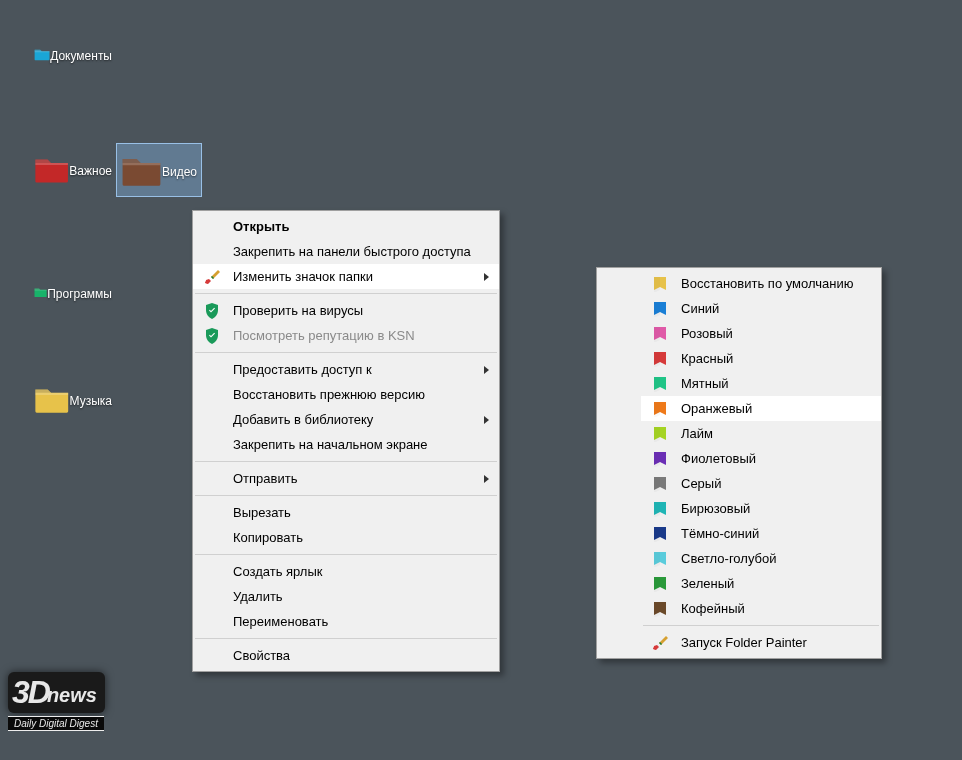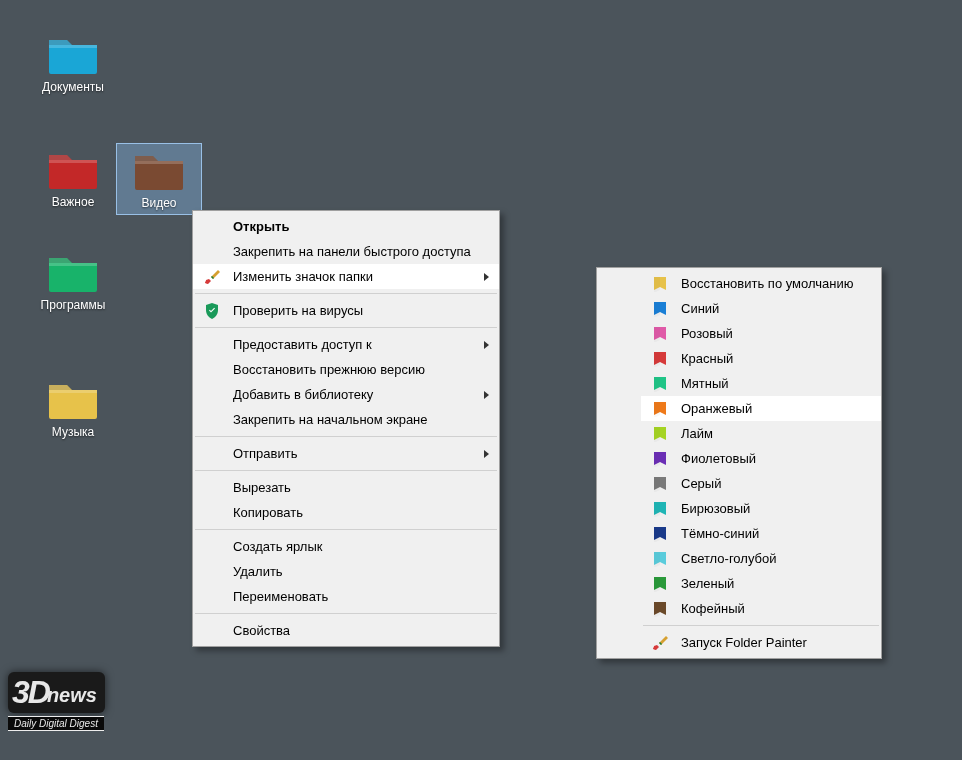--- a/index.html
+++ b/index.html
@@ -1,18 +1,18 @@
 <!DOCTYPE html>
 <html><head>
 <meta charset="utf-8">
 <style>
 *{margin:0;padding:0;box-sizing:border-box;font-family:"Segoe UI",Arial,sans-serif}
 body{width:962px;height:760px;background:#4b545b;position:relative;overflow:hidden}
 .desktop{position:relative;width:100%;height:100%}
-.icon-cell{position:absolute;width:86px;display:flex;flex-direction:column;align-items:center;cursor:pointer;padding:4px}
+.icon-cell{position:absolute;width:86px;display:flex;align-items:center;cursor:pointer;padding:4px}
 .icon-cell.selected{background:rgba(120,160,200,.5);border:1px solid rgba(160,200,240,.9)}
 .folder-svg{width:52px;height:44px}
 .icon-label{color:#fff;font-size:12px;text-align:center;margin-top:4px;text-shadow:0 1px 2px rgba(0,0,0,.6)}
 .menu{position:absolute;background:#f0f0f0;border:1px solid #a0a0a0;box-shadow:4px 4px 6px rgba(0,0,0,.35);font-size:13px;padding:3px 0}
 .menu-item{display:flex;align-items:center;height:25px;padding:0 28px 0 40px;position:relative;cursor:default;white-space:nowrap}
 .menu-item.bold{font-weight:700}
 .menu-item.highlighted{background:#fff}
 .menu-item.disabled{color:#8a8a8a}
 .menu-sep{height:1px;background:#d0d0d0;margin:4px 2px}
 .menu-icon{position:absolute;left:10px;width:18px;display:flex;justify-content:center;align-items:center}
@@ -47,21 +47,21 @@
       <span class="icon-label">Важное</span>
     </div>
     <div class="icon-cell selected" style="left: 116px; top: 143px; justify-content: space-between;">
       <svg class="folder-svg" viewBox="0 0 52 44">
         <path fill="#7a4a32" d="M2 8h18l5 5h25v27a2 2 0 0 1-2 2H4a2 2 0 0 1-2-2z"></path>
         <path fill="rgba(255,255,255,.2)" d="M2 8h18l5 5h25v3H2z"></path>
         <path fill="rgba(0,0,0,.15)" d="M2 8h18l5 5H2z"></path>
       </svg>
       <span class="icon-label">Видео</span>
     </div>
-    <div class="icon-cell" style="left: 30px; top: 246px;">
+    <div class="icon-cell" style="left: 30px; top: 266px;">
       <svg class="folder-svg" viewBox="0 0 52 44">
         <path fill="#18b36a" d="M2 8h18l5 5h25v27a2 2 0 0 1-2 2H4a2 2 0 0 1-2-2z"></path>
         <path fill="rgba(255,255,255,.2)" d="M2 8h18l5 5h25v3H2z"></path>
         <path fill="rgba(0,0,0,.15)" d="M2 8h18l5 5H2z"></path>
       </svg>
       <span class="icon-label">Программы</span>
     </div>
     <div class="icon-cell" style="left: 30px; top: 373px;">
       <svg class="folder-svg" viewBox="0 0 52 44">
         <path fill="#e7c24a" d="M2 8h18l5 5h25v27a2 2 0 0 1-2 2H4a2 2 0 0 1-2-2z"></path>
@@ -90,20 +90,29 @@
       </div>
       <div class="menu-sep"></div>
       <div class="menu-item">
         <span class="menu-icon">
           <svg class="shield" viewBox="0 0 14 16">
             <path fill="#1a9a5a" d="M7 0l6 2v5c0 4-2.5 7.5-6 9-3.5-1.5-6-5-6-9V2z"></path>
             <path fill="#fff" d="M4 7.5l2 2 4-4-.8-.8L6 7.9l-1.2-1.2z"></path>
           </svg>
         </span>
         <span>Проверить на вирусы</span>
+      </div>
+      <div class="menu-item disabled">
+        <span class="menu-icon">
+          <svg class="shield" viewBox="0 0 14 16">
+            <path fill="#1a9a5a" d="M7 0l6 2v5c0 4-2.5 7.5-6 9-3.5-1.5-6-5-6-9V2z"></path>
+            <path fill="#fff" d="M4 7.5l2 2 4-4-.8-.8L6 7.9l-1.2-1.2z"></path>
+          </svg>
+        </span>
+        <span>Посмотреть репутацию в KSN</span>
       </div>
       <div class="menu-sep"></div>
       <div class="menu-item">
         <span>Предоставить доступ к</span>
         <span class="arrow"></span>
       </div>
       <div class="menu-item">
         <span>Восстановить прежнюю версию</span>
       </div>
       <div class="menu-item">

